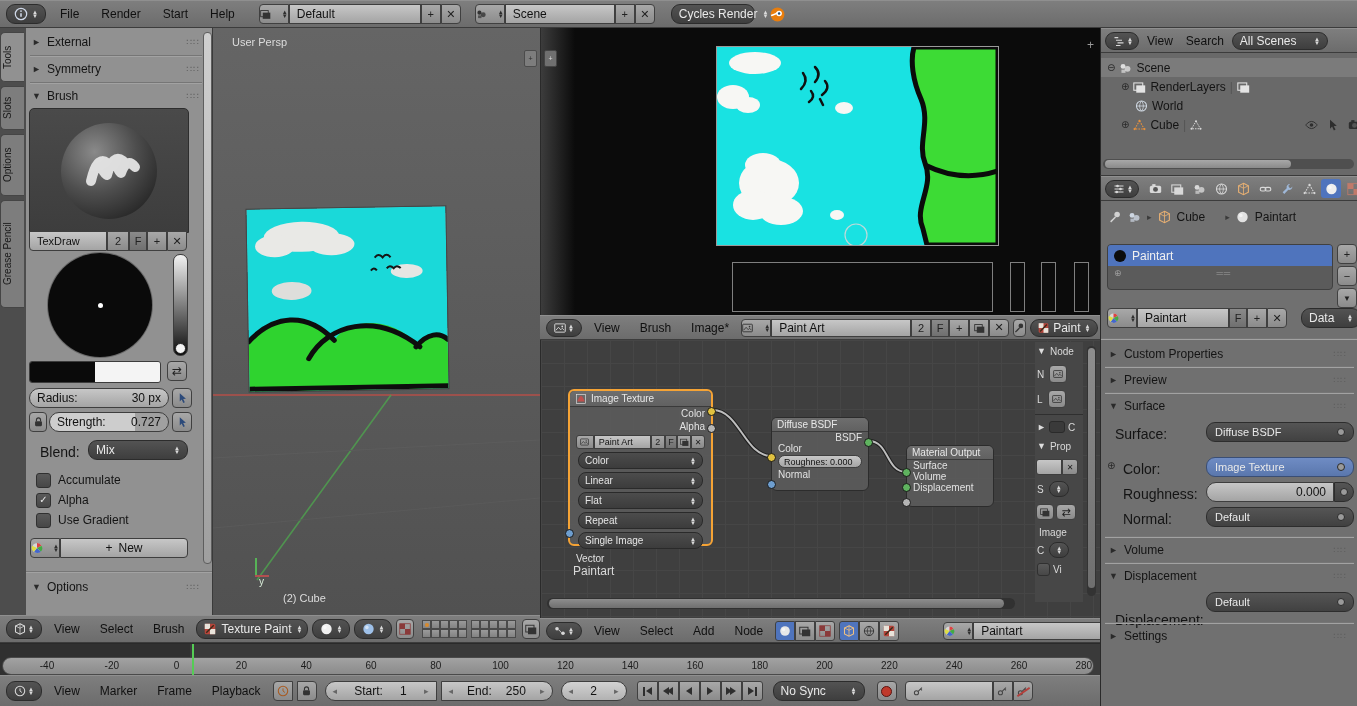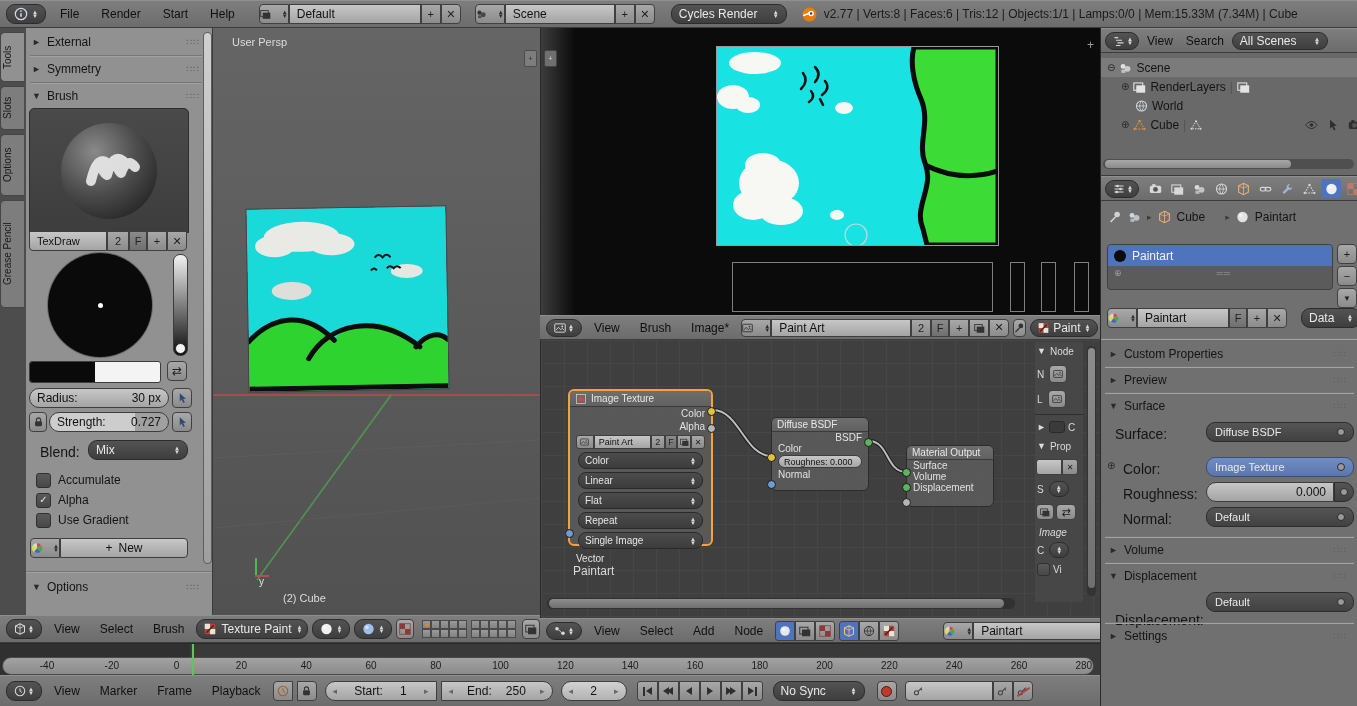--- a/index.html
+++ b/index.html
@@ -223,31 +223,30 @@
       <div class="lightfield" style="width:110px;border-radius:0;">
           <span>Scene</span>
         </div>
       <div class="sqbtn" style="border-radius:0;">
           <span>+</span>
         </div>
       <div class="sqbtn" style="border-radius:0 4px 4px 0;">
           <span>✕</span>
         </div>
     </div>
-    <div class="darkmenu" style="width:116px;margin-left:10px;">
+    <div class="darkmenu" style="width:84px;margin-left:10px;">
       <span>Cycles Render</span>
       <span class="stp">
           <span>▲</span>
           <span>▼</span>
         </span>
     </div>
     <svg class="ic" style="width:17px;height:17px;margin-left:8px;">
         <use href="#i-blender"></use>
       </svg>
-    <span style="color:#1a1a1a;">v2.77 | Verts:8 | Faces:6 | Tris:12 | Objects:1/1 | Lamps:0/0 | Mem:15.33M (7.34M) | Cube</span>
   </div>
 
   <div class="abs" style="left:0;top:28px;width:26px;height:587px;background:#4d4d4d;border-right:1px solid #3a3a3a;">
     <div class="tabv" style="top:4px;height:50px;background:#919191;">Tools</div>
     <div class="tabv" style="top:58px;height:44px;">Slots</div>
     <div class="tabv" style="top:106px;height:62px;">Options</div>
     <div class="tabv" style="top:172px;height:108px;">Grease Pencil</div>
   </div>
 
   <div class="abs" style="left:26px;top:28px;width:187px;height:587px;background:#919191;border-right:1px solid #3a3a3a;box-sizing:border-box;">
@@ -794,21 +793,21 @@
       <div style="display:flex;gap:2px;padding:3px 1px;">
         <div class="sqbtn" style="width:18px;height:16px;">
             <svg class="ic" style="width:10px;color:#333">
               <use href="#i-photo"></use>
             </svg>
           </div>
         <div class="sqbtn" style="width:20px;height:16px;">
             <span>⇄</span>
           </div>
       </div>
-      <div style="padding:4px 4px 1px;font-style:italic;">Image</div>
+      <div style="padding:4px 4px 1px;">Image</div>
       <div style="display:flex;gap:5px;align-items:center;padding:3px 2px;">
         <span>C</span>
         <div class="darkmenu" style="width:20px;height:16px;padding:0 3px;">
             <span class="stp" style="margin:0 auto;">
               <span>▲</span>
               <span>▼</span>
             </span>
           </div>
       </div>
       <div style="display:flex;gap:3px;align-items:center;padding:2px 2px;">

